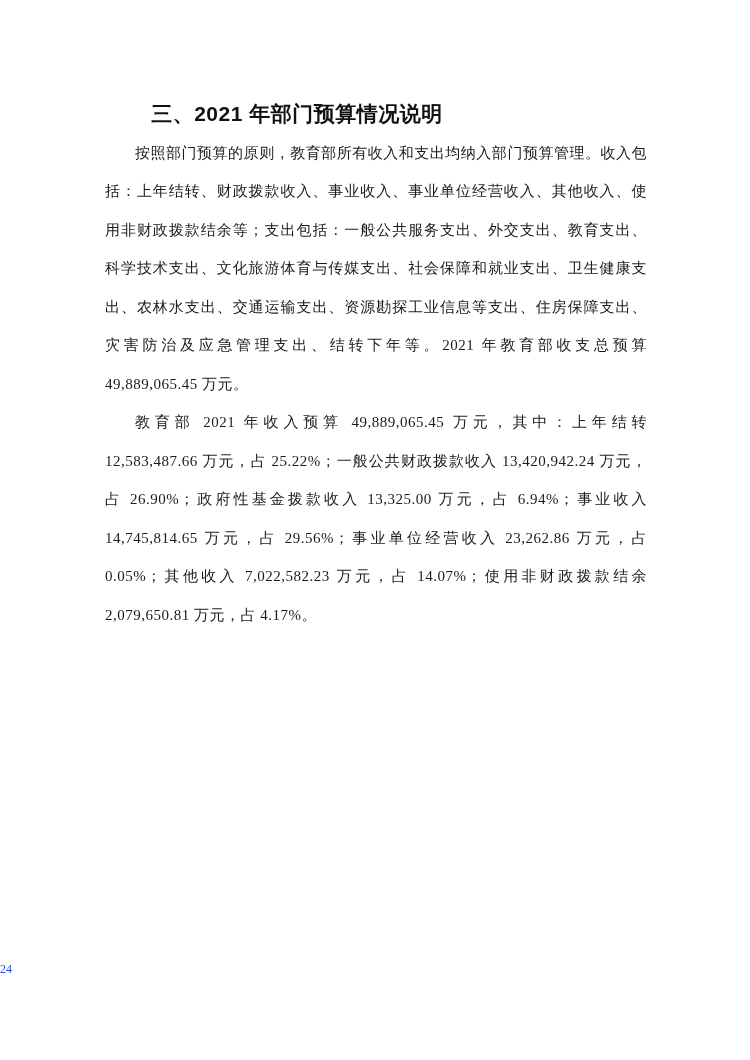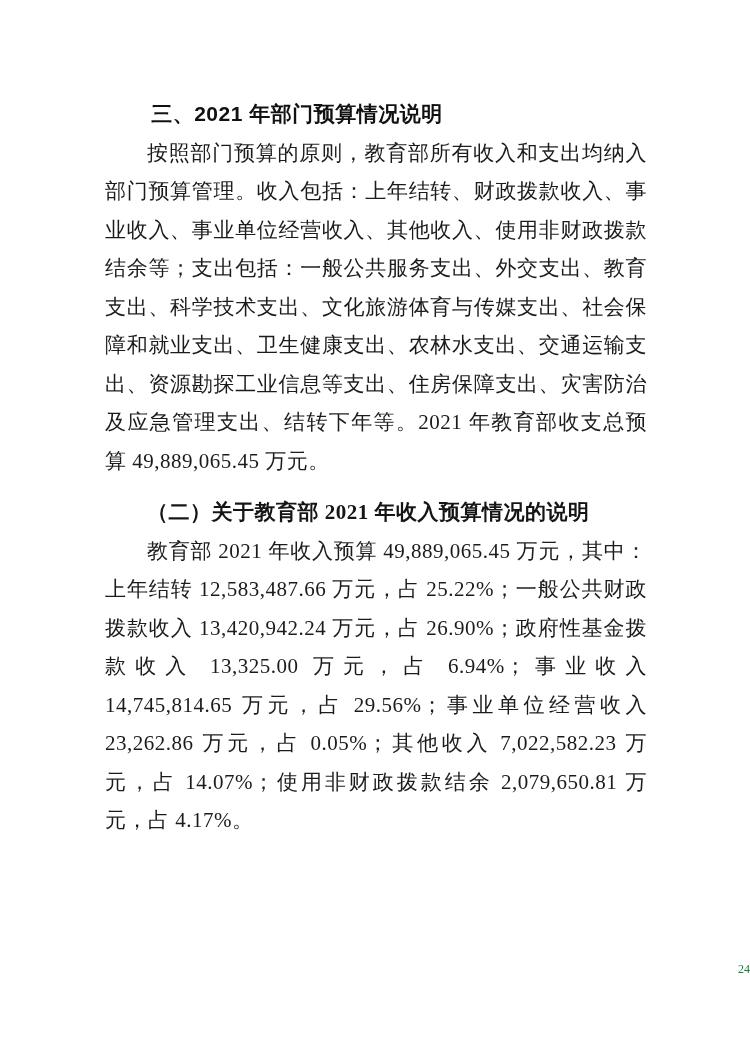--- a/index.html
+++ b/index.html
@@ -42,44 +42,43 @@
     font-weight: bold;
     line-height: 38.5px;
     text-indent: 2em;
     letter-spacing: 0.5px;
     margin-top: 13px;
     text-align: justify;
     color: #151515;
   }
 
   .body-para {
-    font-size: 21px;
+    font-size: 15px;
     line-height: 38.5px;
     text-indent: 2em;
     letter-spacing: 0.5px;
     text-align: justify;
     text-justify: inter-character;
     color: #1b1b1b;
   }
 
   .page-number {
     position: absolute;
     left: 0;
     right: 0;
     top: 962px;
-    text-align: right;
+    text-align: left;
     font-size: 12px;
-    color: #15803d;
+    color: #1d4ed8;
     font-family: "Liberation Serif", "DejaVu Serif", serif;
   }
 </style>
 </head>
 <body>
 
 <div class="page">
   <div class="content">
     <h1 class="h-main">三、2021 年部门预算情况说明</h1>
     <p class="body-para">按照部门预算的原则，教育部所有收入和支出均纳入部门预算管理。收入包括：上年结转、财政拨款收入、事业收入、事业单位经营收入、其他收入、使用非财政拨款结余等；支出包括：一般公共服务支出、外交支出、教育支出、科学技术支出、文化旅游体育与传媒支出、社会保障和就业支出、卫生健康支出、农林水支出、交通运输支出、资源勘探工业信息等支出、住房保障支出、灾害防治及应急管理支出、结转下年等。2021 年教育部收支总预算 49,889,065.45 万元。</p>
-    <h2 class="h-sub">（二）关于教育部 2021 年收入预算情况的说明</h2>
     <p class="body-para">教育部 2021 年收入预算 49,889,065.45 万元，其中：上年结转 12,583,487.66 万元，占 25.22%；一般公共财政拨款收入 13,420,942.24 万元，占 26.90%；政府性基金拨款收入 13,325.00 万元，占 6.94%；事业收入 14,745,814.65 万元，占 29.56%；事业单位经营收入 23,262.86 万元，占 0.05%；其他收入 7,022,582.23 万元，占 14.07%；使用非财政拨款结余 2,079,650.81 万元，占 4.17%。</p>
   </div>
   <div class="page-number">24</div>
 </div>
 
 </body></html>

